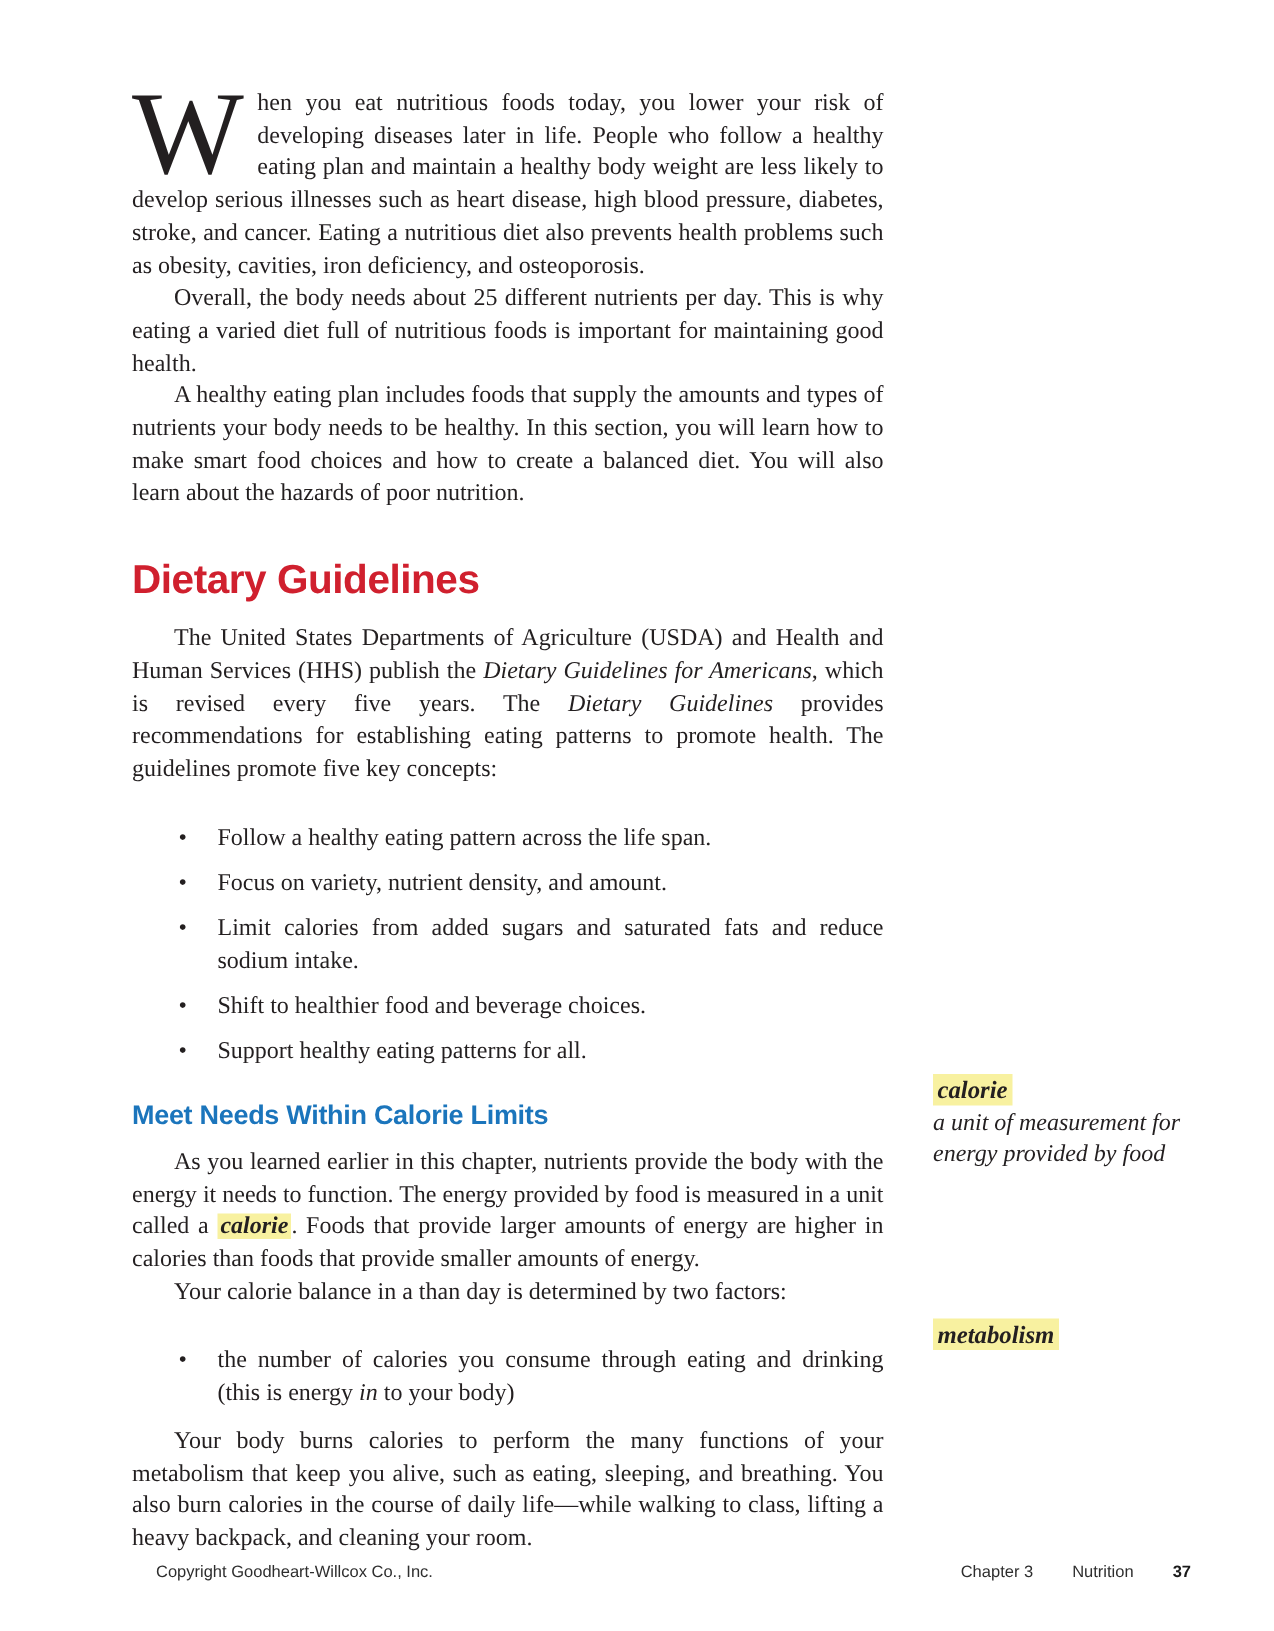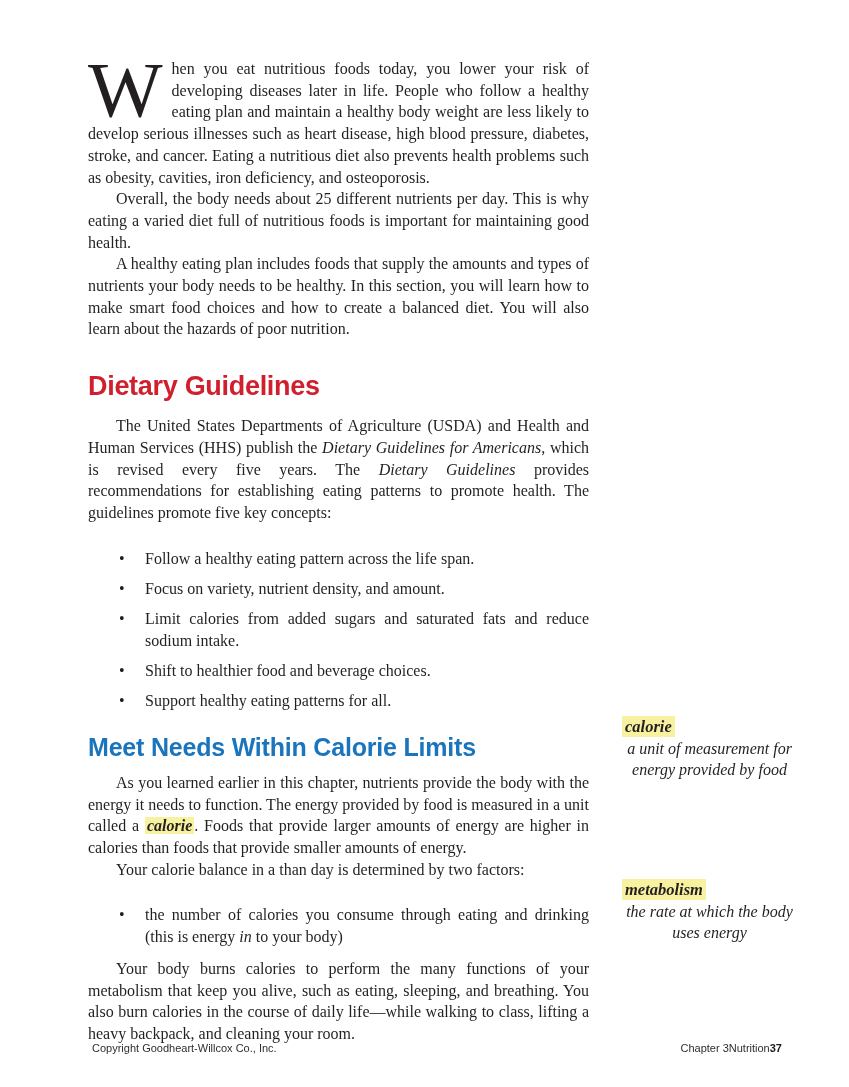--- a/index.html
+++ b/index.html
@@ -25,21 +25,21 @@
   .dropcap{
     float:left;font-size:79px;line-height:60px;padding:2px 9px 0 0;
     font-weight:400;color:var(--ink);
   }
   h1.sec{
     font-family:"Liberation Sans", sans-serif;font-weight:700;
     color:var(--red);font-size:27px;margin:31px 0 13px 0;letter-spacing:-0.3px;
   }
   h2.sub{
     font-family:"Liberation Sans", sans-serif;font-weight:700;
-    color:var(--blue);font-size:25px;margin:21px 0 10px 0;letter-spacing:-0.2px;
+    color:var(--blue);font-size:18px;margin:21px 0 10px 0;letter-spacing:-0.2px;
   }
   ul.bullets{
     list-style:none;margin:24px 0 7px 0;padding:0;
   }
   ul.bullets li{
     position:relative;padding-left:57px;margin-bottom:8.5px;
     font-size:16px;line-height:21.7px;text-align:justify;
   }
   ul.bullets li::before{
     content:"\2022";position:absolute;left:31px;top:0;
@@ -48,28 +48,28 @@
   .seg-i{font-style:italic;}
   .seg-hl{font-style:italic;font-weight:700;background:var(--hl);padding:0 2px;}
   .margin-note{
     position:absolute;left:622px;width:175px;
   }
   .margin-note .term{
     display:inline-block;font-size:16.5px;font-weight:700;font-style:italic;
     background:var(--hl);padding:0 3px;line-height:21px;
   }
   .margin-note .definition{
-    font-size:16px;font-style:italic;line-height:20.5px;margin-top:2px;text-align:center;
+    font-size:16px;font-style:italic;line-height:20.5px;margin-top:2px;
   }
   .footer{
-    position:absolute;left:92px;top:1042px;width:690px;
+    position:absolute;left:104px;top:1042px;width:690px;
     display:flex;justify-content:space-between;align-items:baseline;
     font-family:"Liberation Sans", sans-serif;font-size:11px;color:#2e2e2e;
   }
-  .footer .right{display:flex;gap:0;align-items:baseline;}
+  .footer .right{display:flex;gap:26px;align-items:baseline;}
   .footer .page-num{font-weight:700;color:#1a1a1a;}
 </style>
 </head>
 <body>
 
 <div class="main-col">
 
   <p class="body first"><span class="dropcap">W</span><span>hen you eat nutritious foods today, you lower your risk of developing diseases later in life. People who follow a healthy eating plan and maintain a healthy body weight are less likely to develop serious illnesses such as heart disease, high blood pressure, diabetes, stroke, and cancer. Eating a nutritious diet also prevents health problems such as obesity, cavities, iron deficiency, and osteoporosis.</span></p>
 
   <p class="body">Overall, the body needs about 25 different nutrients per day. This is why eating a varied diet full of nutritious foods is important for maintaining good health.</p>
@@ -103,21 +103,20 @@
 
 </div>
 
 <div class="margin-note" style="top:716px;">
   <span class="term">calorie</span>
   <div class="definition">a unit of measurement for energy provided by food</div>
 </div>
 
 <div class="margin-note" style="top:879px;">
   <span class="term">metabolism</span>
-  <div class="definition">the rate at which the body uses energy</div>
 </div>
 
 <div class="footer">
   <span>Copyright Goodheart-Willcox Co., Inc.</span>
   <span class="right">
     <span>Chapter 3</span>
     <span>Nutrition</span>
     <span class="page-num">37</span>
   </span>
 </div>

